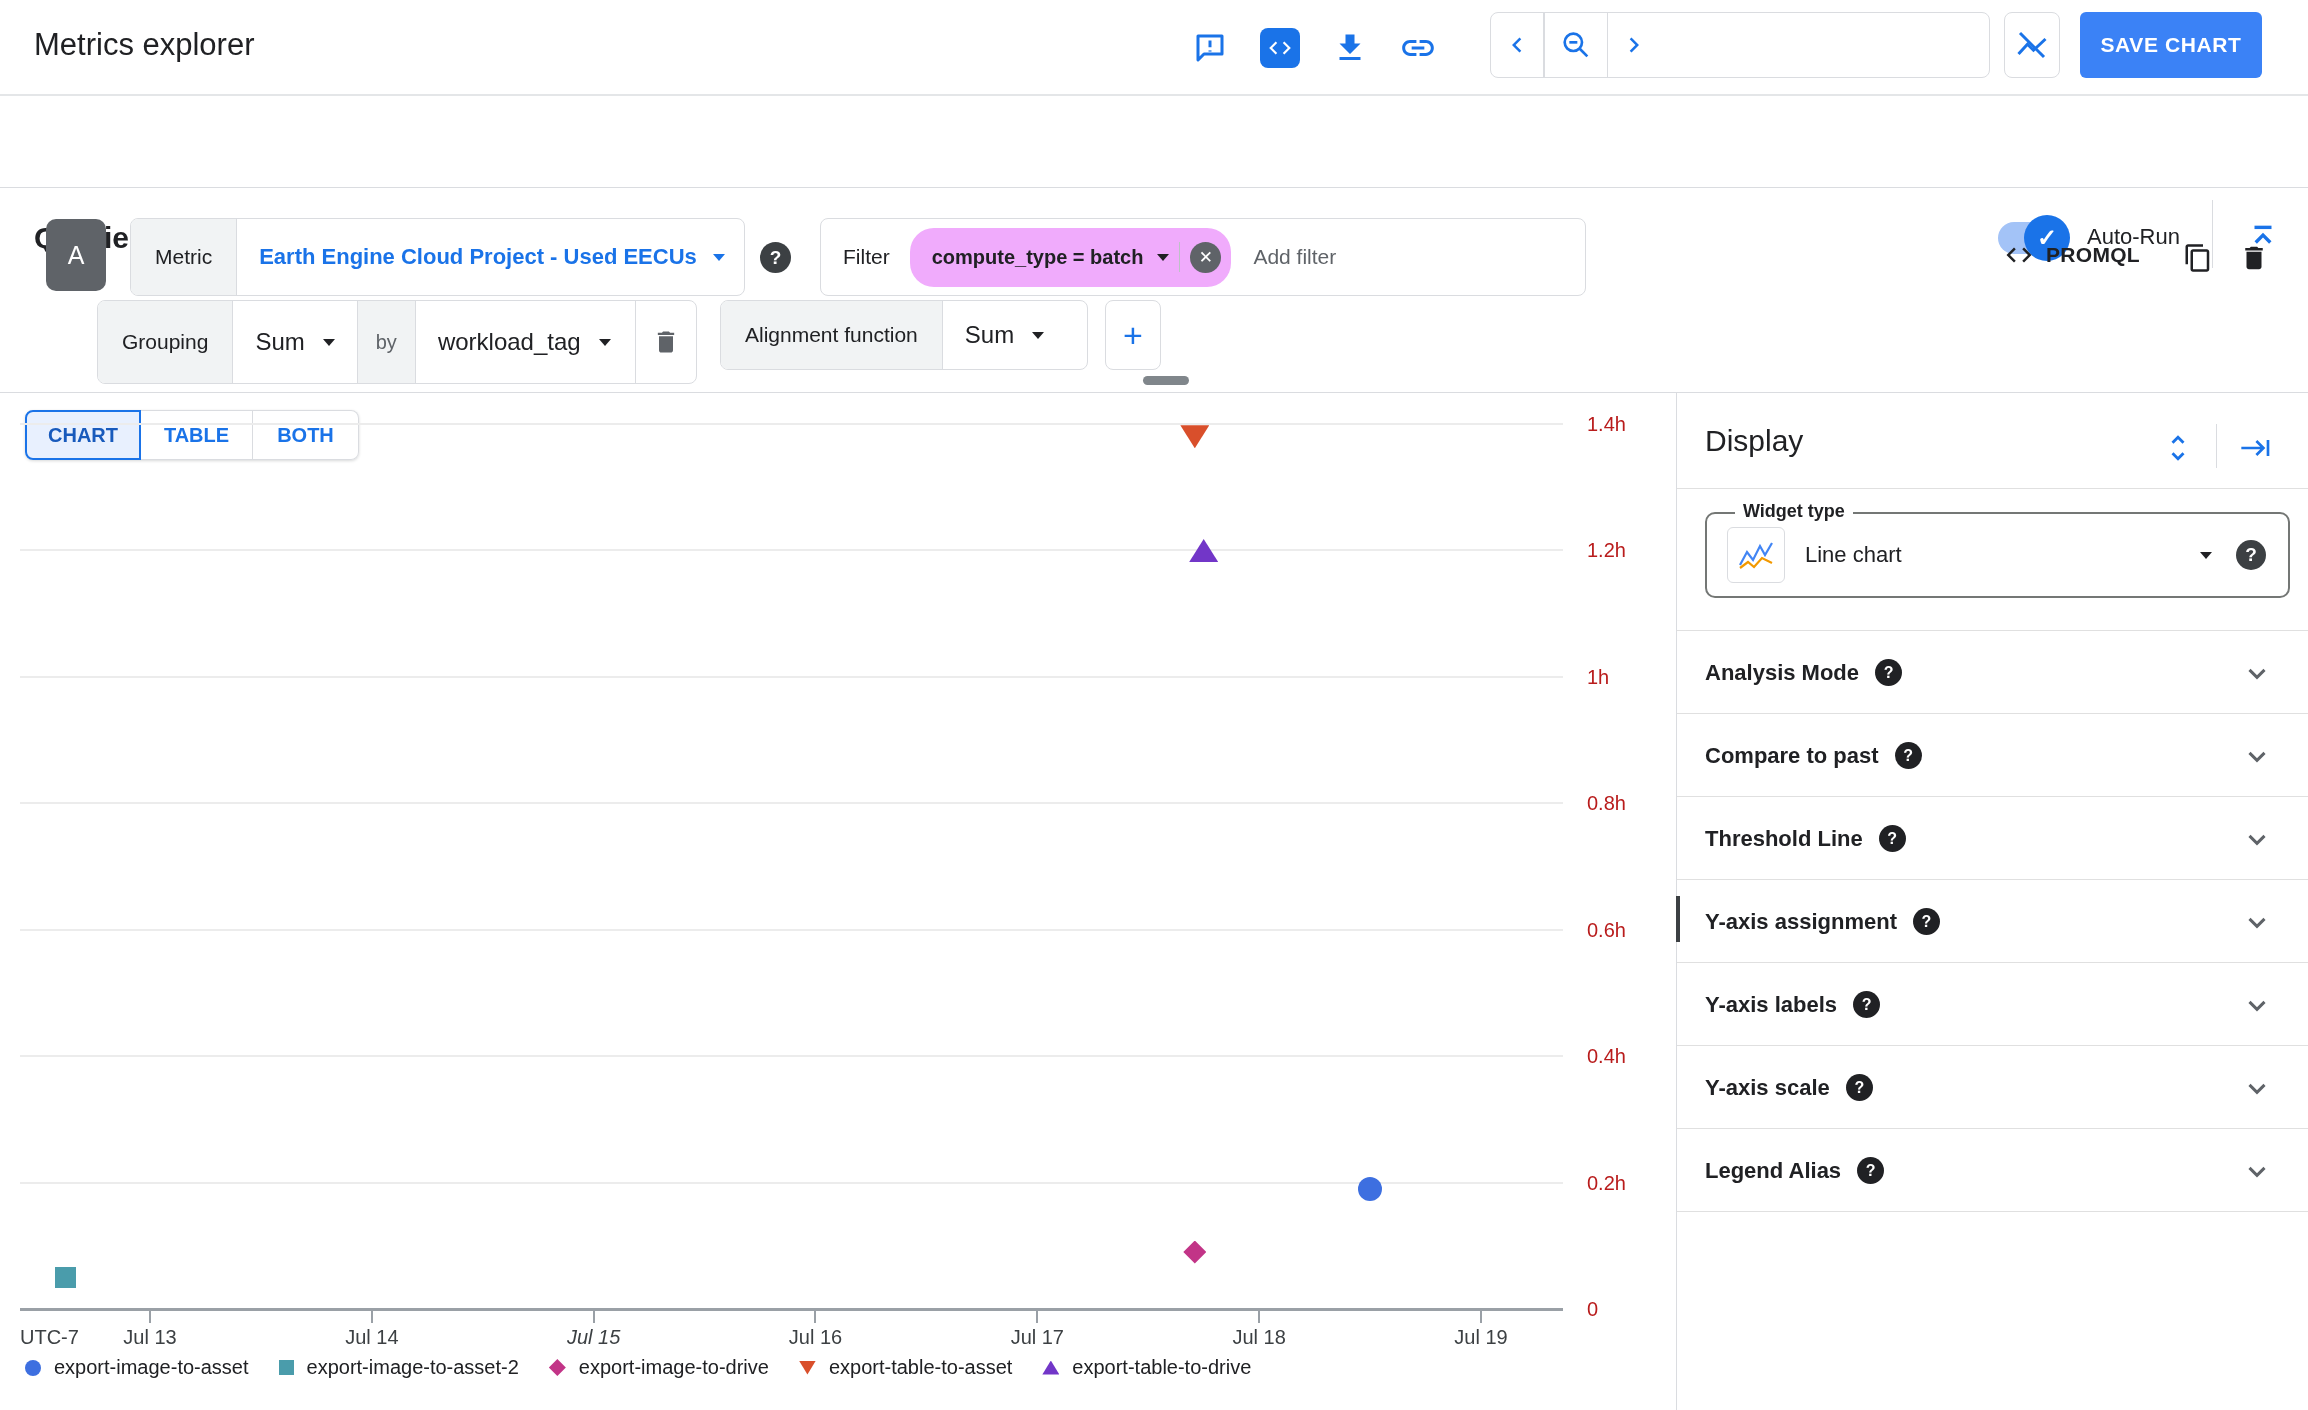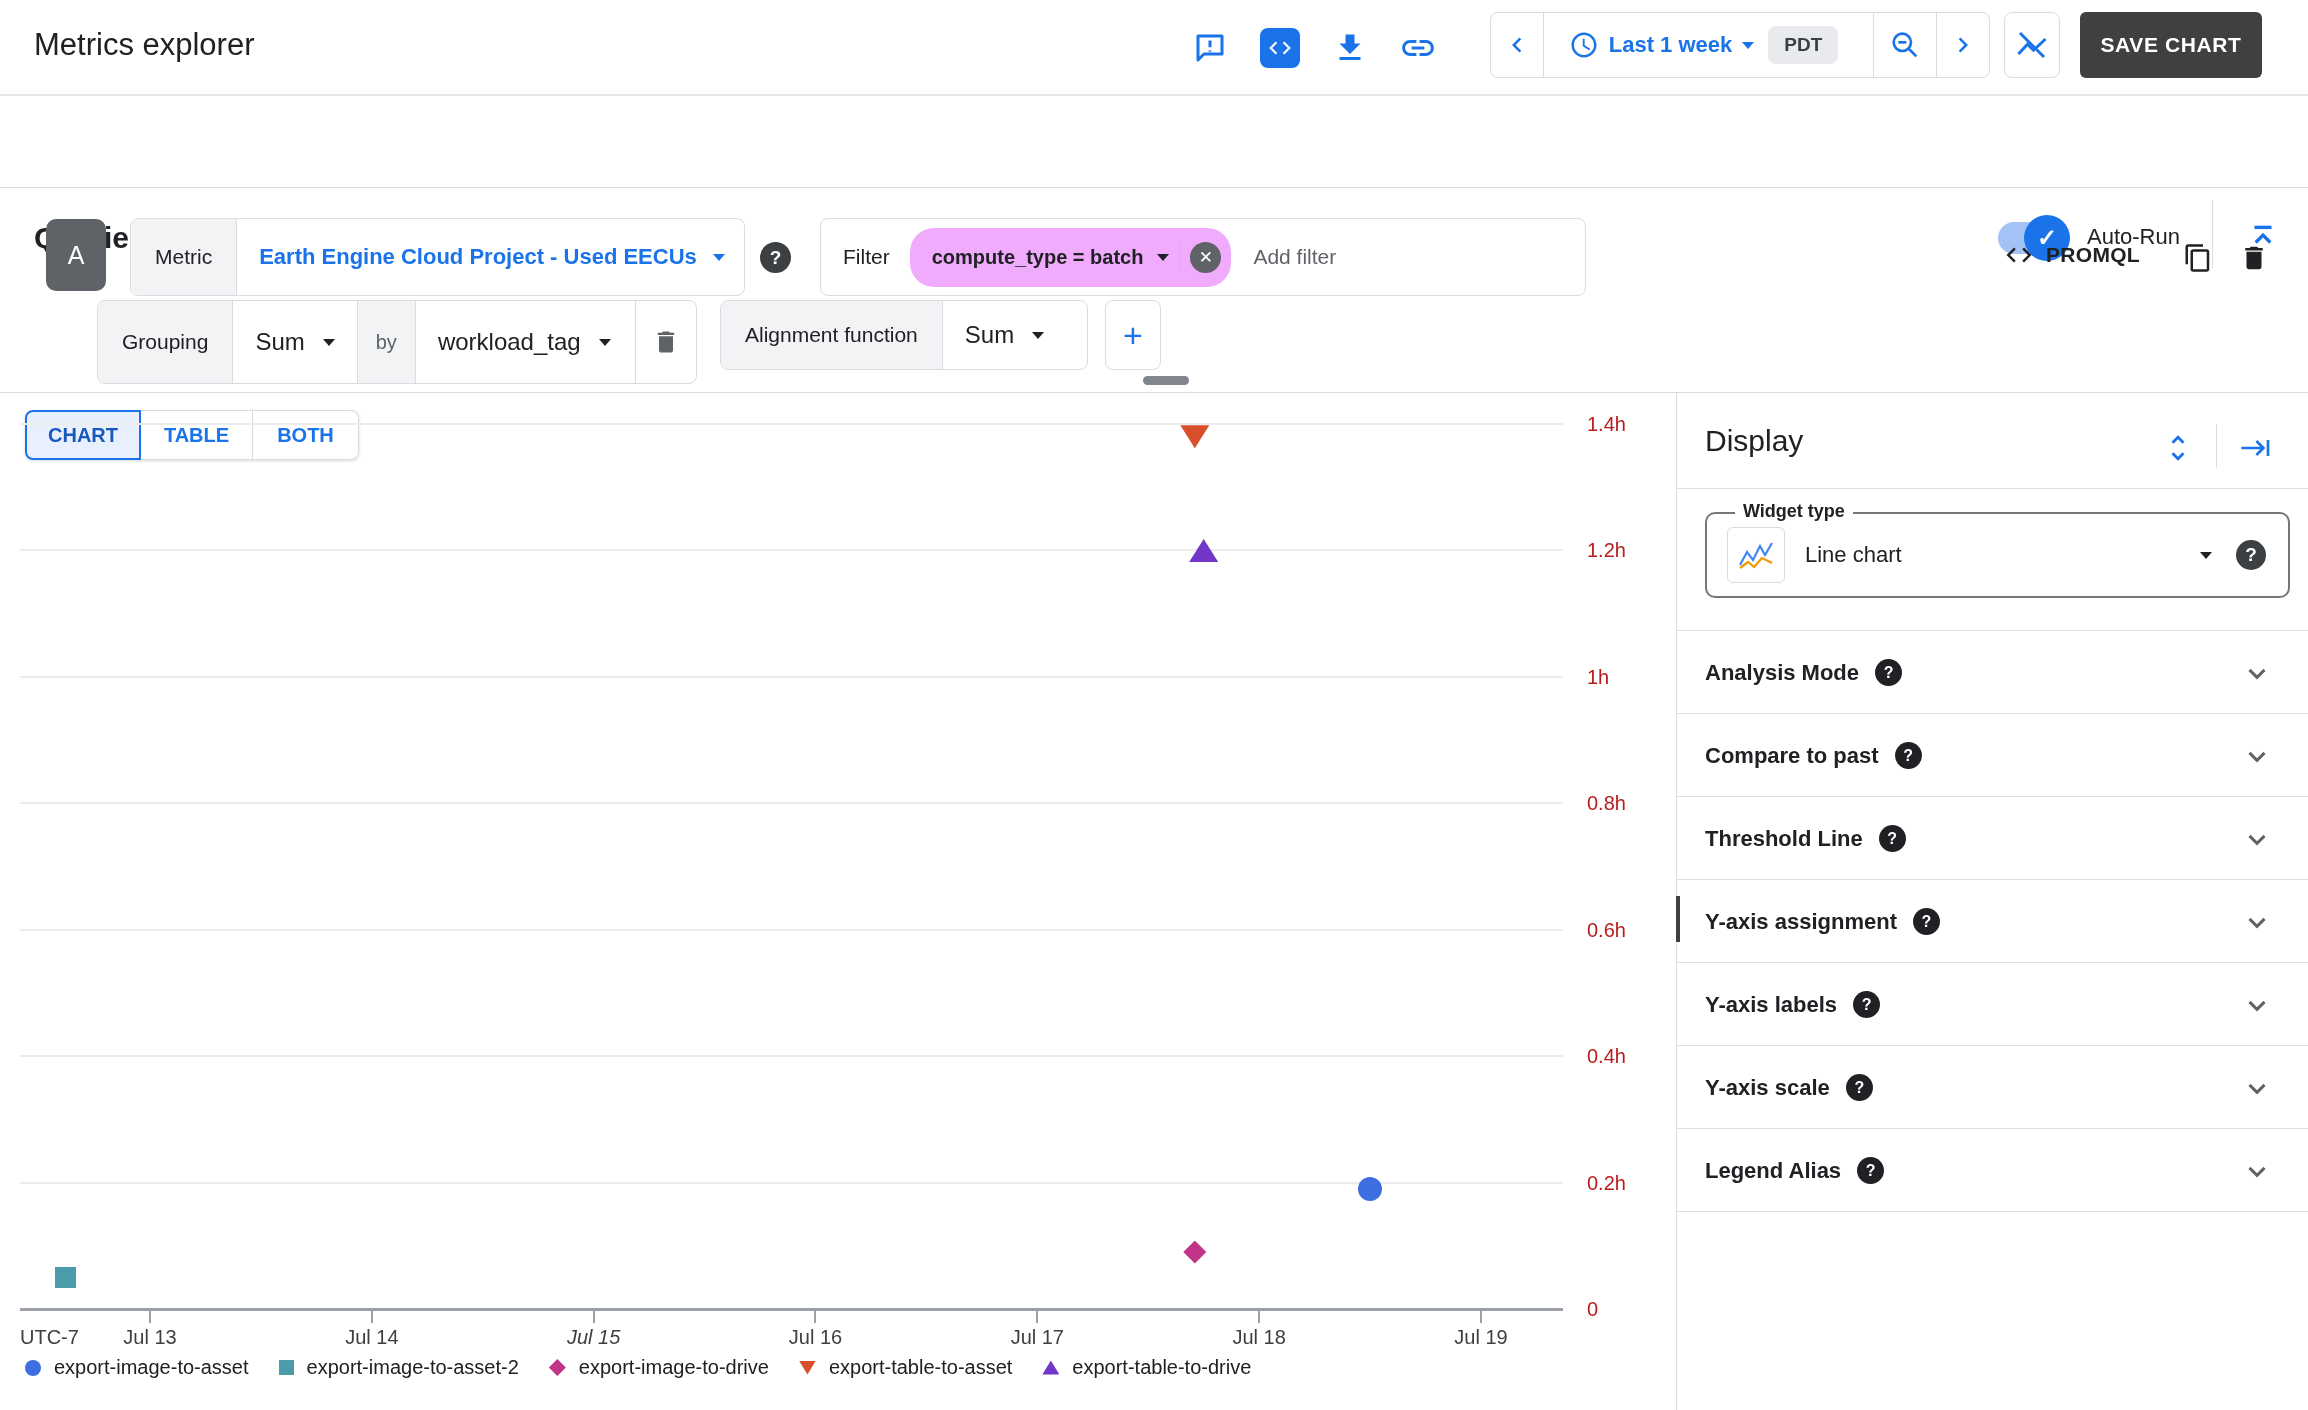--- a/index.html
+++ b/index.html
@@ -13,21 +13,21 @@
   .hdr-icon-btn { position:absolute; top:26px; width:44px; height:44px; display:flex; align-items:center; justify-content:center; cursor:pointer; }
   .code-chip { background:#1a73e8; border-radius:8px; width:40px; height:40px; display:flex; align-items:center; justify-content:center; }
   .time-group { position:absolute; left:1490px; top:12px; width:500px; height:66px; border:1px solid #dadce0; border-radius:8px; display:flex; align-items:center; }
   .tg-seg { height:100%; display:flex; align-items:center; justify-content:center; }
   .tg-div { width:1px; height:100%; background:#dadce0; }
   .time-label { color:#1a73e8; font-size:22px; font-weight:bold; margin:0 10px 0 10px; }
   .pdt-pill { background:#e8eaed; color:#3c4043; font-size:19px; font-weight:bold; border-radius:8px; padding:8px 16px; margin:0 16px 0 14px; }
   .caret { width:0; height:0; border-left:6px solid transparent; border-right:6px solid transparent; border-top:7px solid #1a73e8; }
   .caret.dark { border-top-color:#202124; }
   .lone-btn { position:absolute; left:2004px; top:12px; width:56px; height:66px; border:1px solid #dadce0; border-radius:8px; display:flex; align-items:center; justify-content:center; cursor:pointer; }
-  .save-btn { position:absolute; left:2080px; top:12px; width:182px; height:66px; background:#404040; color:#fff; border:none; border-radius:6px; font-size:21px; font-weight:bold; letter-spacing:0.6px; font-family:"Liberation Sans",sans-serif; cursor:pointer; }
+  .save-btn { position:absolute; left:2080px; top:12px; width:182px; height:66px; background:#3b82f6; color:#fff; border:none; border-radius:6px; font-size:21px; font-weight:bold; letter-spacing:0.6px; font-family:"Liberation Sans",sans-serif; cursor:pointer; }
   .hdr-divider { position:absolute; left:0; top:94px; width:2308px; height:2px; background:#e4e6e8; }
 
   
   .queries-bar { position:absolute; left:0; top:96px; width:2308px; height:90px; }
   .queries-title { position:absolute; left:34px; top:125px; font-size:30px; font-weight:bold; }
   .addq { position:absolute; left:222px; top:124px; display:flex; align-items:center; gap:16px; cursor:pointer; }
   .plus-sq { width:31px; height:31px; background:#1a73e8; border-radius:6px; color:#fff; font-size:24px; font-weight:bold; display:flex; align-items:center; justify-content:center; }
   .addq-label { color:#1a73e8; font-size:21px; font-weight:bold; letter-spacing:0.4px; }
   .ratio { position:absolute; left:452px; top:124px; display:flex; align-items:center; gap:14px; cursor:pointer; }
   .ratio-label { color:#80868b; font-size:21px; font-weight:bold; letter-spacing:0.4px; }
@@ -147,30 +147,20 @@
 
   <div class="time-group">
     <div class="tg-seg" style="width:52px">
       <span>
         <svg width="30" height="30" viewBox="0 0 24 24" fill="#1a73e8">
             <path d="M15.41 7.41L14 6l-6 6 6 6 1.41-1.41L10.83 12z"></path>
           </svg>
       </span>
     </div>
     <div class="tg-div"></div>
-    <div class="tg-seg" style="flex:1">
-      <span style="margin-left:6px">
-        <svg width="30" height="30" viewBox="0 0 24 24" fill="#1a73e8">
-          <path d="M11.99 2C6.47 2 2 6.48 2 12s4.47 10 9.99 10C17.52 22 22 17.52 22 12S17.52 2 11.99 2zm.01 18c-4.42 0-8-3.58-8-8s3.58-8 8-8 8 3.58 8 8-3.58 8-8 8zM12.5 7H11v6l5.25 3.15.75-1.23-4.5-2.67z"></path>
-        </svg>
-      </span>
-      <span class="time-label">Last 1 week</span>
-      <span class="caret"></span>
-      <span class="pdt-pill">PDT</span>
-    </div>
     <div class="tg-div"></div>
     <div class="tg-seg" style="width:62px">
       <span>
         <svg width="32" height="32" viewBox="0 0 24 24" fill="none" stroke="#1a73e8" stroke-width="2">
           <circle cx="10" cy="10" r="6.5"></circle>
             <path d="M15 15l5.5 5.5"></path>
             <path d="M7 10h6"></path>
         </svg>
       </span>
     </div>

